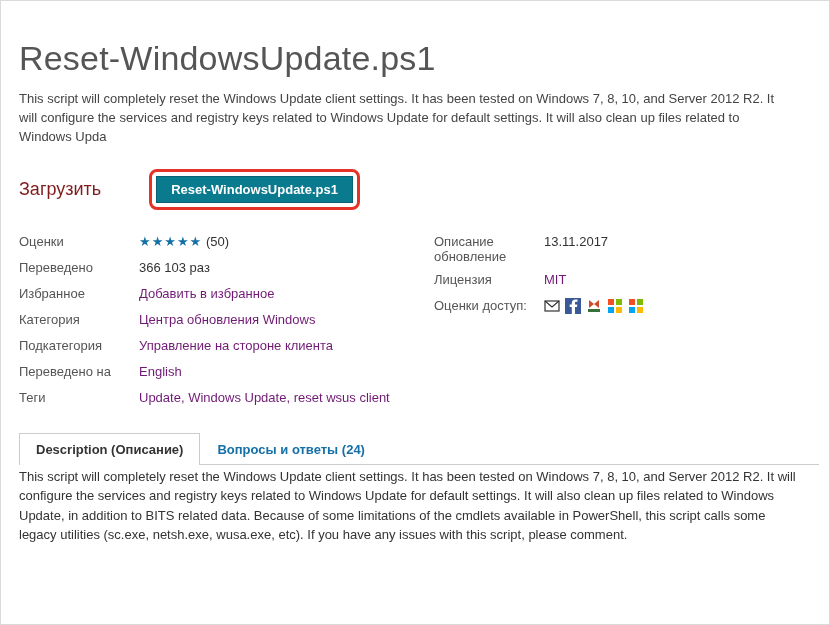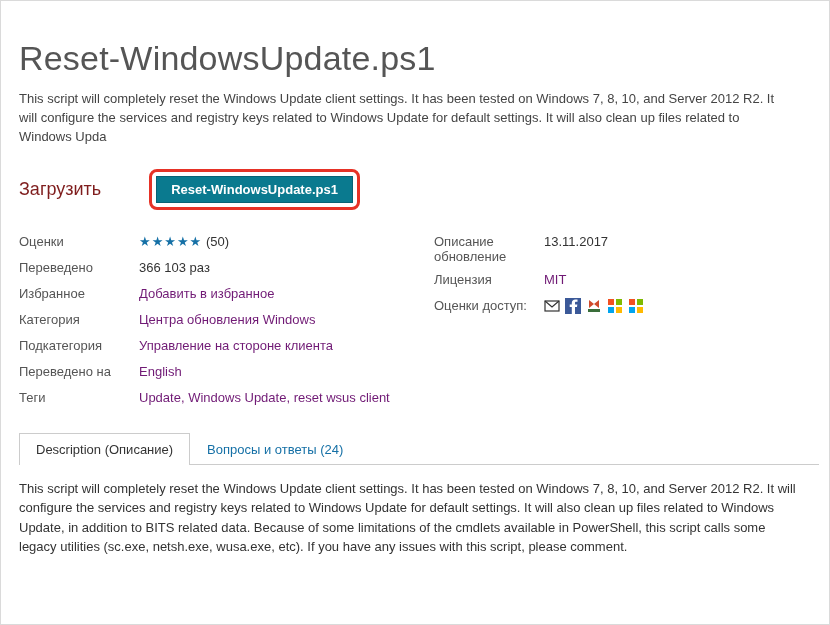--- a/index.html
+++ b/index.html
@@ -14,21 +14,21 @@
   .meta-wrap { display: flex; gap: 30px; margin-bottom: 20px; }
   .meta-col { flex: 1; }
   .meta-row { display: flex; padding: 4px 0; align-items: flex-start; min-height: 26px; }
   .meta-key { width: 120px; flex-shrink: 0; color: #555; font-size: 13px; }
   .meta-val { color: #333; font-size: 13px; }
   .meta-val a, .link { color: #701a75; text-decoration: none; cursor: pointer; }
   .stars { color: #1570a6; letter-spacing: 1px; font-size: 13px; }
   .stars-count { color: #333; }
   .share-icons { display: flex; gap: 5px; align-items: center; }
   .share-icons svg { width: 16px; height: 16px; }
-  .tabs { display: flex; border-bottom: 1px solid #ccc; margin-bottom: 14px; }
+  .tabs { display: flex; border-bottom: 1px solid #ccc; margin-bottom: 2px; font-weight: bold; }
   .tab { padding: 8px 16px; font-size: 13px; border: 1px solid transparent; border-bottom: none; cursor: pointer; position: relative; top: 1px; }
   .tab.active { border-color: #ccc; background: #fff; color: #333; }
   .tab:not(.active) { color: #1570a6; }
   .tab-content { font-size: 13px; color: #333; line-height: 1.5; max-width: 780px; }
 </style>
 </head>
 <body>
 
 <div class="page">
   <h1>Reset-WindowsUpdate.ps1</h1>

